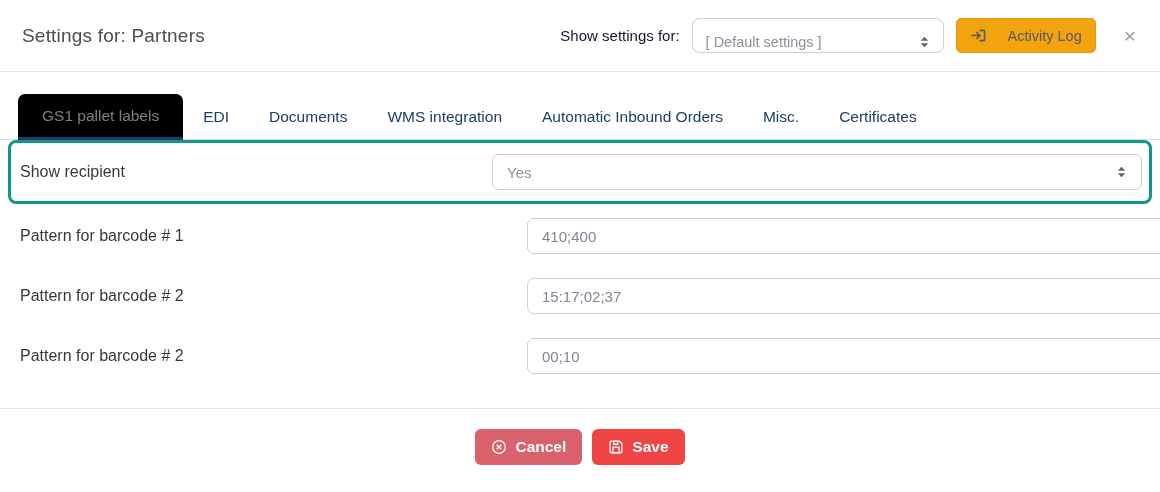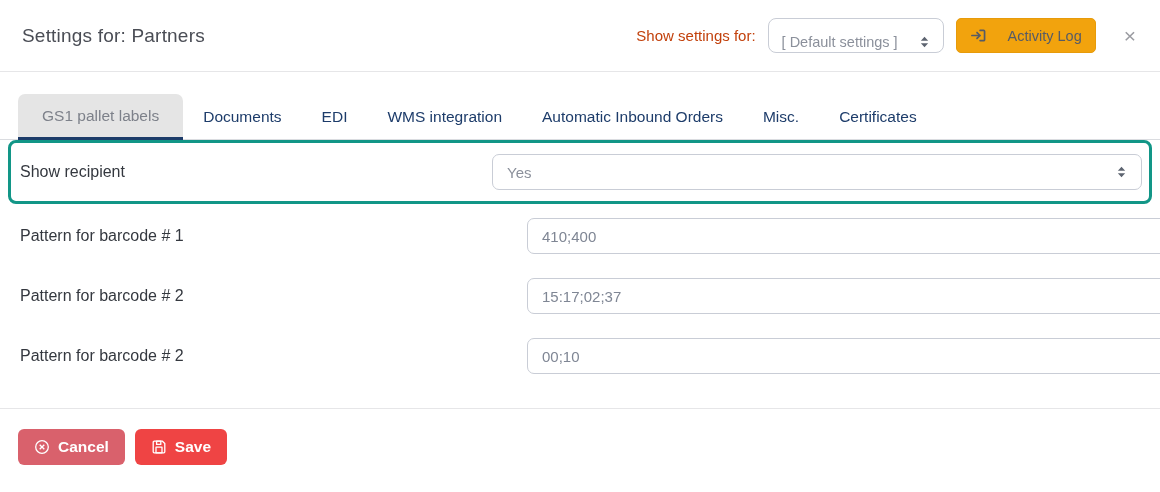--- a/index.html
+++ b/index.html
@@ -5,48 +5,48 @@
   * { box-sizing: border-box; margin: 0; padding: 0; }
   html, body { width: 1160px; height: 492px; background: #ffffff; }
   body { font-family: "Liberation Sans", "DejaVu Sans", sans-serif; color: #3b3f48; overflow: hidden; }
 
   .app { width: 1160px; height: 492px; position: relative; background: #fff; display: flex; flex-direction: column; }
 
   
   .header { height: 72px; display: flex; align-items: center; justify-content: space-between; padding: 0 18px 0 22px; border-bottom: 1px solid #e6e6e8; flex: 0 0 auto; }
   .page-title { font-size: 19px; font-weight: 400; color: #4a4d55; letter-spacing: .2px; }
   .header-right { display: flex; align-items: center; gap: 12px; }
-  .show-for-label { font-size: 15px; color: #c2410c; }
+  .show-for-label { font-size: 15px; color: #0f172a; }
   .select-box { display: flex; align-items: center; justify-content: space-between; border: 1px solid #c9cdd6; border-radius: 8px; background: #fff; color: #8b909b; font-size: 14.5px; cursor: pointer; }
-  .hdr-select { width: 176px; height: 35px; padding: 12px 12px 0 13px; text-align: center; }
+  .hdr-select { width: 252px; height: 35px; padding: 12px 12px 0 13px; text-align: center; }
   .chevron-updown { flex: 0 0 auto; color: #5d6470; }
   .activity-btn { display: flex; align-items: center; gap: 21px; height: 35px; padding: 0 13px; background: #f2a30d; border: 1px solid #e79b0a; border-radius: 5px; color: #565b66; font-size: 14.5px; font-family: inherit; cursor: pointer; }
   .close-x { font-size: 21px; color: #9a9ba1; line-height: 1; margin-left: 10px; cursor: pointer; padding: 2px 6px; }
 
   
   .tabs { display: flex; align-items: stretch; margin: 22px 0 0 18px; height: 46px; flex: 0 0 auto; position: relative; }
   .tabs::after { content: ""; position: absolute; left: -18px; right: 0; bottom: 0; height: 1px; background: #dadce0; }
   .tab { display: flex; align-items: center; padding: 0 20px; font-size: 15.5px; color: #1d3c6a; cursor: pointer; white-space: nowrap; position: relative; z-index: 1; }
-  .tab.active { background: #e5e5e5; border-radius: 7px 7px 0 0; color: #7d818a; padding: 8px 24px; border-bottom: 3px solid #1d3c6a; }
+  .tab.active { background: #000000; border-radius: 7px 7px 0 0; color: #7d818a; padding: 8px 24px; border-bottom: 3px solid #1d3c6a; }
 
   
   .content { flex: 1 1 auto; }
   .row { display: flex; align-items: center; padding: 12px 18px 12px 20px; }
   .row-label { width: 472px; flex: 0 0 auto; font-size: 16px; color: #34383f; }
   .row-control { flex: 1 1 auto; }
   .row.highlighted { border: 3px solid #129687; border-radius: 8px; margin: 0 8px 0 8px; padding: 11px 7px 11px 9px; }
   .row.highlighted .row-label { width: 472px; }
 
   .text-input { width: 100%; height: 36px; border: 1px solid #c9cdd6; border-radius: 7px; padding: 0 14px; font-size: 15px; color: #7f8694; font-family: inherit; background: #fff; outline: none; margin-left: 35px; }
   .yes-select { width: 100%; height: 36px; padding: 0 13px 0 14px; font-size: 15px; color: #8b909b; border-radius: 7px; }
 
   .spacer-rows { height: 2px; }
 
   
-  .footer { flex: 0 0 auto; border-top: 1px solid #e6e6e8; height: 84px; display: flex; align-items: center; justify-content: flex-start; gap: 10px; padding: 0 18px 8px 18px; }
+  .footer { flex: 0 0 auto; border-top: 1px solid #e6e6e8; height: 84px; display: flex; align-items: center; justify-content: center; gap: 10px; padding: 0 18px 8px 18px; }
   .btn { display: flex; align-items: center; gap: 8px; height: 36px; border: none; border-radius: 6px; color: #fff; font-size: 15.5px; font-weight: 700; font-family: inherit; cursor: pointer; padding: 0 16px; }
   .btn-cancel { background: #d9616c; }
   .btn-save { background: #ef4444; }
   .btn svg { flex: 0 0 auto; }
 </style>
 </head>
 <body>
 
 <div class="app">
 
@@ -67,22 +67,22 @@
             <path d="M6.6 5.2 L9.4 8 L6.6 10.8"></path>
           </svg>
         <span>Activity Log</span>
       </button>
       <span class="close-x">×</span>
     </div>
   </div>
 
   <div class="tabs">
     <div class="tab active">GS1 pallet labels</div>
+    <div class="tab">EDI</div>
     <div class="tab">Documents</div>
-    <div class="tab">EDI</div>
     <div class="tab">WMS integration</div>
     <div class="tab">Automatic Inbound Orders</div>
     <div class="tab">Misc.</div>
     <div class="tab">Certificates</div>
   </div>
 
   <div class="content">
 
     <div class="row highlighted">
       <div class="row-label">Show recipient</div>

